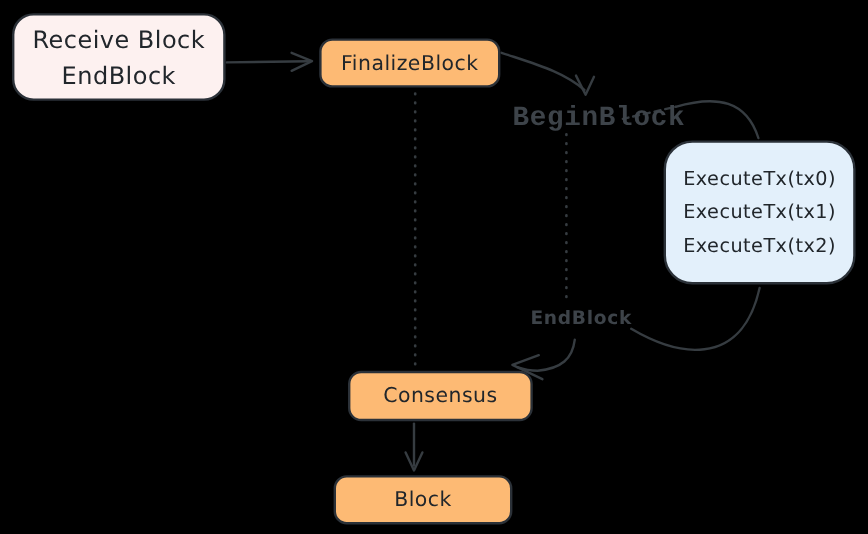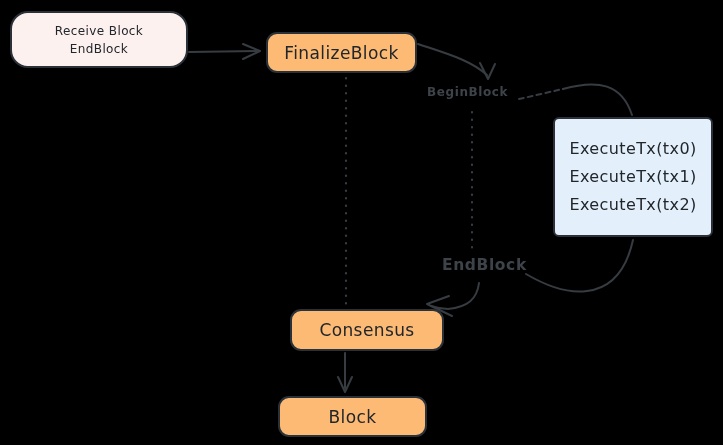--- a/index.html
+++ b/index.html
@@ -38,50 +38,50 @@
     align-items: center;
     justify-content: center;
     border: 2.5px solid #2b3138;
     color: #21262b;
     text-align: center;
     letter-spacing: 0.4px;
     box-sizing: border-box;
   }
   .node-pink {
     left: 10px; top: 11px;
-    width: 178px; height: 57px;
+    width: 178px; height: 73px;
     background: #fdf1f0;
     border-radius: 18px;
-    font-size: 12px;
+    font-size: 20px;
     line-height: 1.5;
   }
   .node-green {
     background: #fdba74;
     border-radius: 11px;
     font-size: 17px;
   }
   .node-finalize  { left: 266px; top: 32px;  width: 151px; height: 41px; }
   .node-consensus { left: 290px; top: 309px; width: 154px; height: 42px; }
   .node-commit    { left: 278px; top: 396px; width: 149px; height: 41px; }
   .node-blue {
     left: 553px; top: 117px;
     width: 160px; height: 120px;
     background: #e3f0fb;
-    border-radius: 6px;
+    border-radius: 24px;
     font-size: 16px;
     flex-direction: column;
     line-height: 28px;
   }
   .edge-label {
     position: absolute;
     color: #3d4349;
     font-weight: 600;
     letter-spacing: 0.6px;
   }
-  .label-beginblock { left: 427px; top: 85px;  font-size: 12px; }
+  .label-beginblock { left: 427px; top: 85px;  font-size: 23px; font-family: Liberation Mono, monospace; }
   .label-endblock   { left: 442px; top: 256px; font-size: 15.5px; text-align: center; }
 </style>
 </head>
 <body>
 
 <div id="stage">
 
   <svg id="edges" viewBox="0 0 723 445" xmlns="http://www.w3.org/2000/svg">
 
     <path class="edge" d="M189 52 L257 51"></path>

